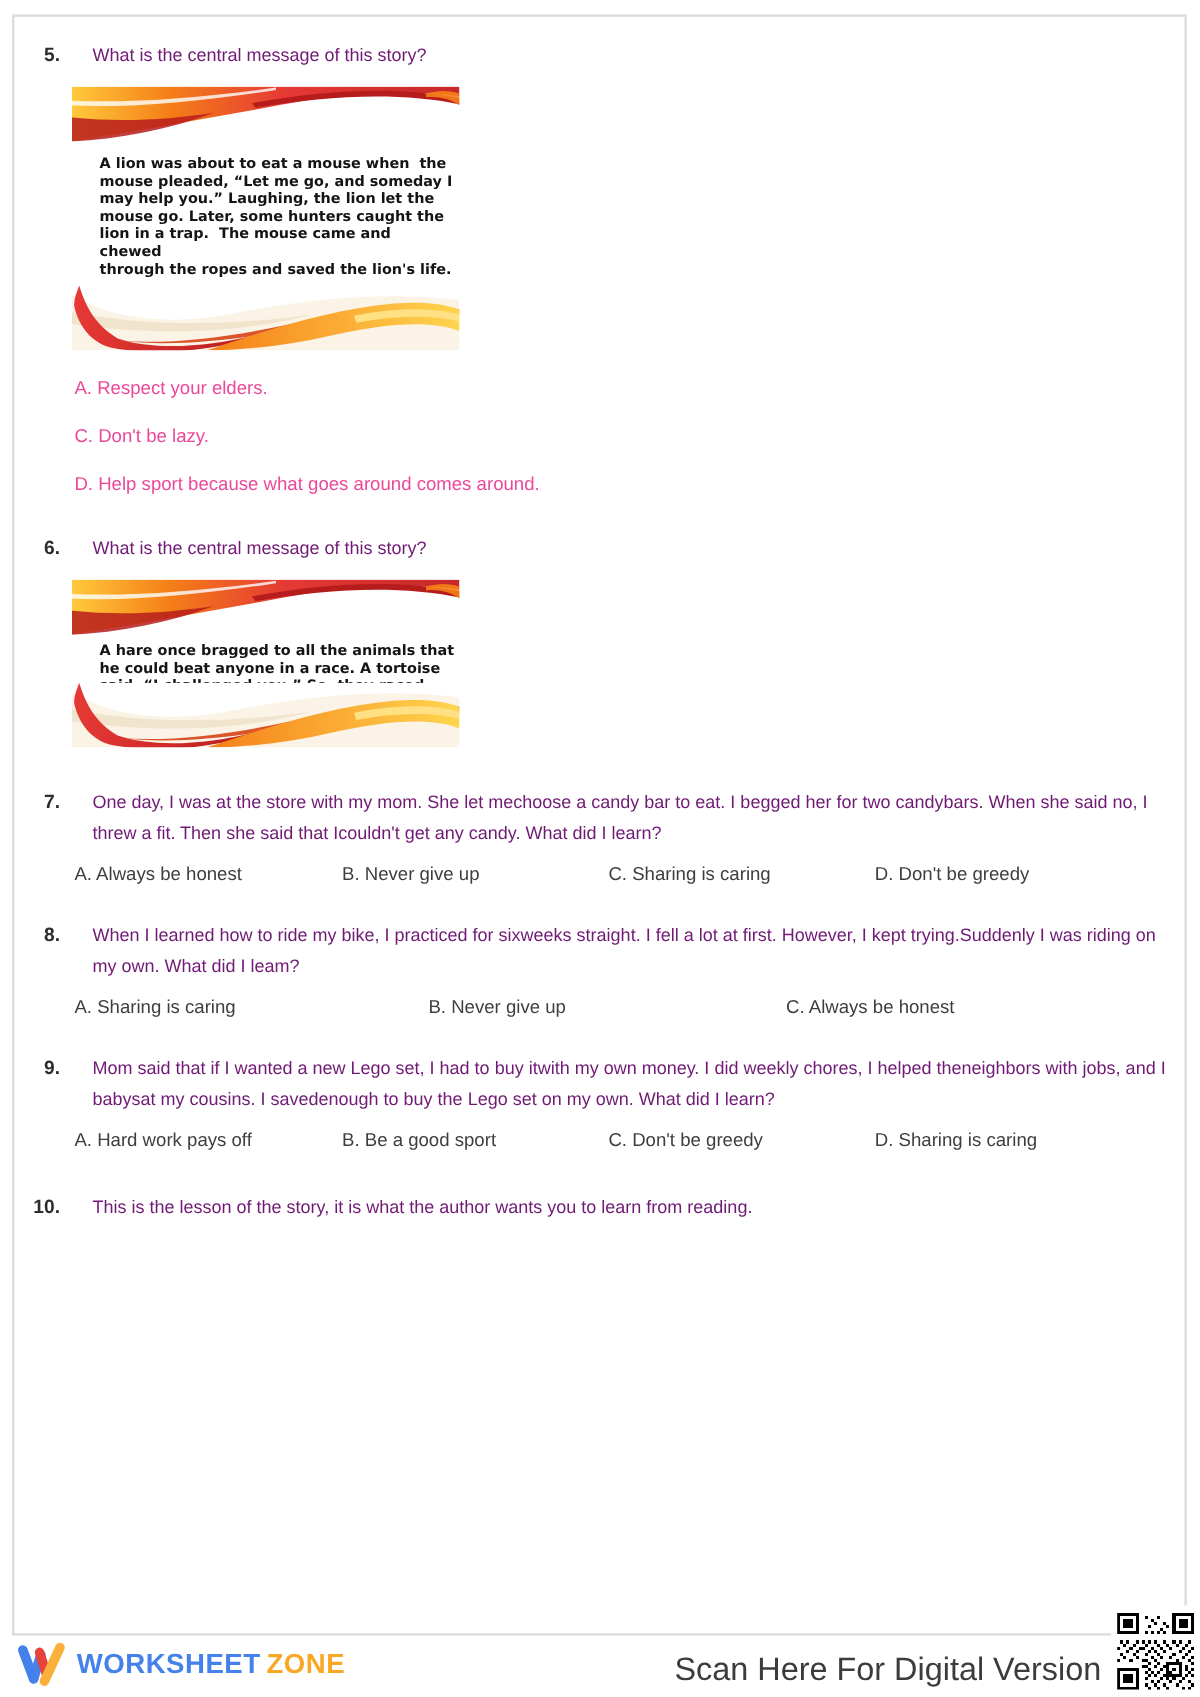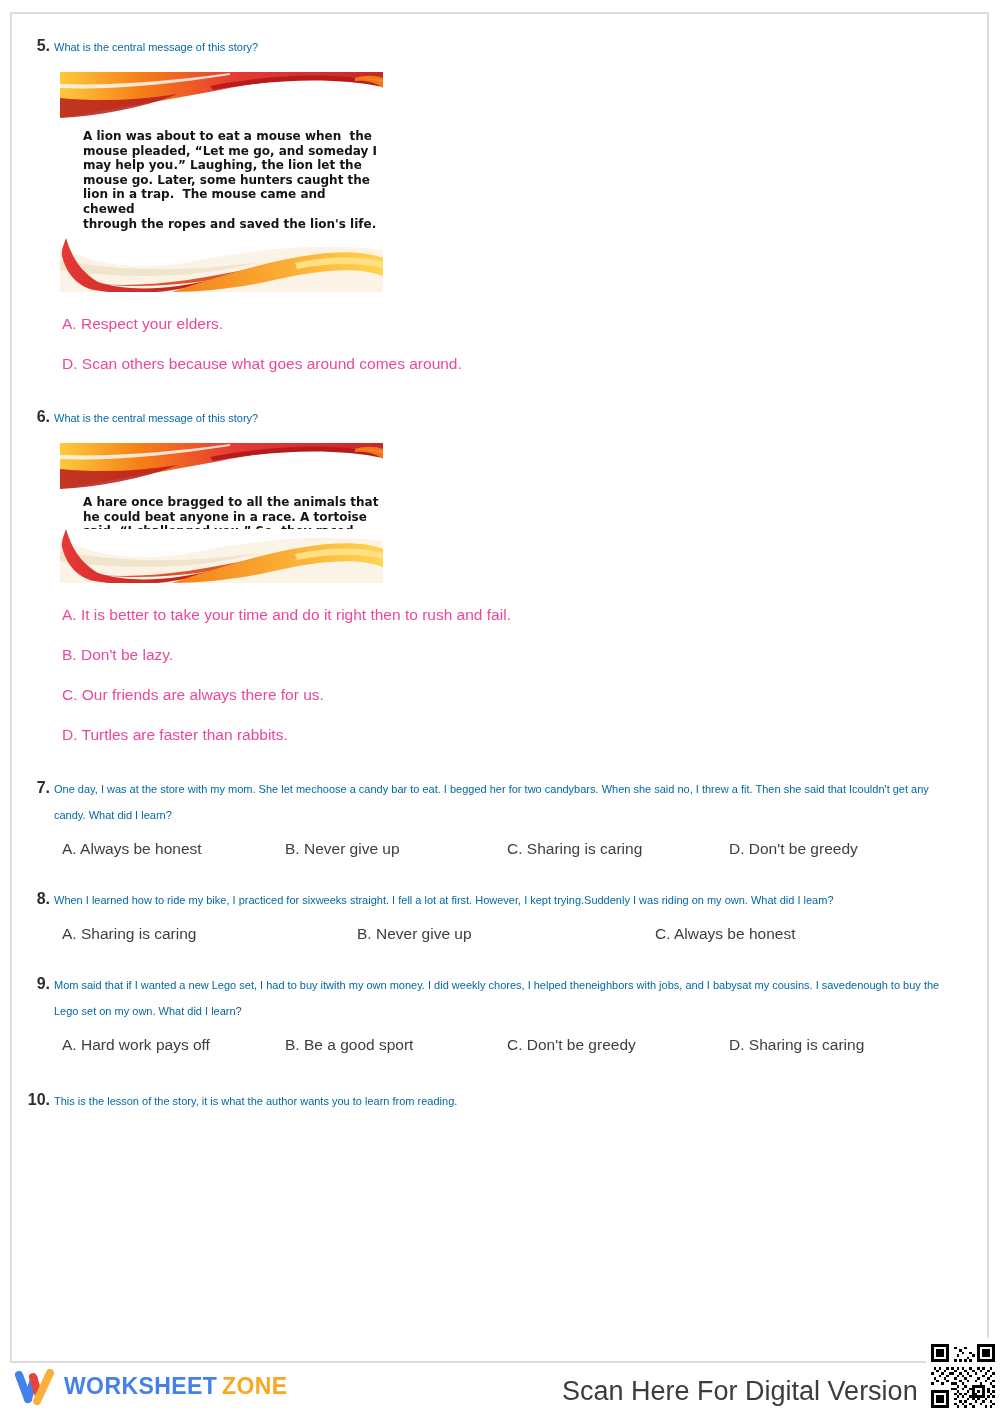--- a/index.html
+++ b/index.html
@@ -10,21 +10,21 @@
   }
   .sheet-border {
     position:absolute; left:10px; top:12px; width:979px; height:1351px;
     border:2px solid #dcdcdc; background:#fff;
   }
   .content { position:absolute; left:12px; top:14px; width:973px; }
 
   .q { padding-left:14px; }
   .q-head { display:flex; align-items:baseline; }
   .q-num { min-width:24px; text-align:right; font-weight:bold; font-size:16px; color:#2d2d2d; flex:0 0 auto; }
-  .q-prompt { margin-left:4px; font-size:11px; line-height:26px; max-width:900px; color:#0369a1; }
+  .q-prompt { margin-left:27px; font-size:15px; line-height:26px; max-width:900px; color:#701a75; }
 
   .story-card { margin-left:34px; margin-top:12px; width:323px; position:relative; background:#fff; overflow:hidden; }
   .card-1 { height:220px; }
   .card-2 { height:140px; }
   .wave-top { display:block; width:323px; height:46px; }
   .wave-bottom { position:absolute; left:0; bottom:0; width:323px; height:54px; }
   .story-text {
     font-family:"DejaVu Sans", sans-serif; font-weight:bold; font-size:12px;
     line-height:14.6px; color:#141414; white-space:pre-wrap;
     padding:11px 4px 0 23px;
@@ -110,21 +110,22 @@
           <path d="M0 0 H323 V12 C255 4 190 12 130 24 C75 34 30 26 0 8 Z" fill="#ffffff"></path>
           <path d="M0 22 C60 34 130 34 200 24 C140 40 70 42 0 32 Z" fill="#F1E4CC"></path>
           <path d="M6 0 C11 16 18 32 38 44 C68 54 112 52 158 40 C120 56 66 58 34 52 C16 48 6 34 2 18 C1 12 4 6 6 0 Z" fill="url(#br1)"></path>
           <path d="M40 46 C90 50 150 40 210 26 C250 17 290 14 323 20 L323 24 C285 19 245 23 205 32 C150 44 90 52 40 46 Z" fill="#D84315" opacity="0.9"></path>
           <path d="M112 54 C160 38 214 20 268 15 C292 13 310 15 323 20 L323 38 C298 28 258 32 214 42 C180 50 142 54 112 54 Z" fill="url(#bo1)"></path>
           <path d="M235 25 C270 18 300 18 323 24 L323 30 C300 24 268 25 237 31 Z" fill="#FFE082"></path>
         </svg>
       </div>
       <div class="opts-col">
         <div class="opt">A. Respect your elders.</div>
-        <div class="opt">D. Scan others because what goes around comes around.</div>
+        <div class="opt">C. Don't be lazy.</div>
+        <div class="opt">D. Help sport because what goes around comes around.</div>
       </div>
     </div>
 
     <div class="q mt-q6">
       <div class="q-head">
         <span class="q-num">6.</span>
         <span class="q-prompt">What is the central message of this story?</span>
       </div>
       <div class="story-card card-2">
         <svg class="wave-top" viewBox="0 0 323 46" preserveAspectRatio="none">
@@ -161,26 +162,20 @@
             </linearGradient>
           </defs>
           <rect x="0" y="0" width="323" height="54" fill="#FAF3E6"></rect>
           <path d="M0 0 H323 V12 C255 4 190 12 130 24 C75 34 30 26 0 8 Z" fill="#ffffff"></path>
           <path d="M0 22 C60 34 130 34 200 24 C140 40 70 42 0 32 Z" fill="#F1E4CC"></path>
           <path d="M6 0 C11 16 18 32 38 44 C68 54 112 52 158 40 C120 56 66 58 34 52 C16 48 6 34 2 18 C1 12 4 6 6 0 Z" fill="url(#br2)"></path>
           <path d="M40 46 C90 50 150 40 210 26 C250 17 290 14 323 20 L323 24 C285 19 245 23 205 32 C150 44 90 52 40 46 Z" fill="#D84315" opacity="0.9"></path>
           <path d="M112 54 C160 38 214 20 268 15 C292 13 310 15 323 20 L323 38 C298 28 258 32 214 42 C180 50 142 54 112 54 Z" fill="url(#bo2)"></path>
           <path d="M235 25 C270 18 300 18 323 24 L323 30 C300 24 268 25 237 31 Z" fill="#FFE082"></path>
         </svg>
-      </div>
-      <div class="opts-col">
-        <div class="opt">A. It is better to take your time and do it right then to rush and fail.</div>
-        <div class="opt">B. Don't be lazy.</div>
-        <div class="opt">C. Our friends are always there for us.</div>
-        <div class="opt">D. Turtles are faster than rabbits.</div>
       </div>
     </div>
 
     <div class="q mt-q7">
       <div class="q-head">
         <span class="q-num">7.</span>
         <span class="q-prompt">One day, I was at the store with my mom. She let mechoose a candy bar to eat. I begged her for two candybars. When she said no, I threw a fit. Then she said that Icouldn't get any candy. What did I learn?</span>
       </div>
       <div class="opts-row cols4">
         <div class="opt">A. Always be honest</div>

